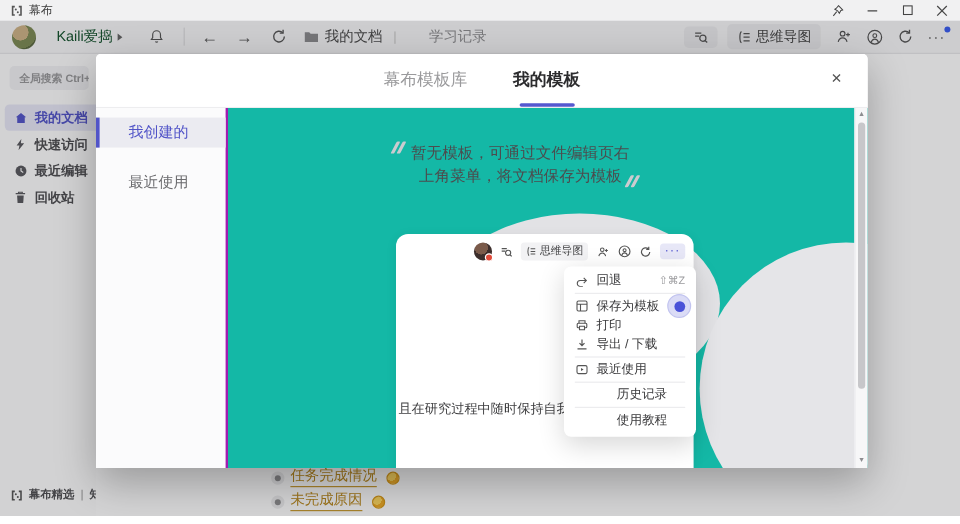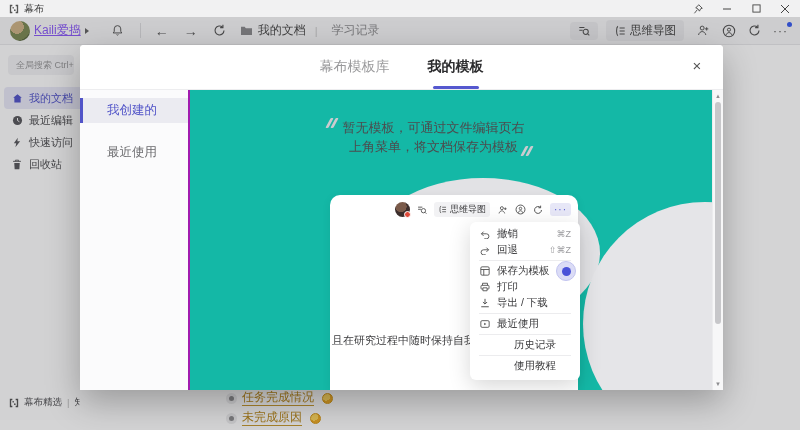--- a/index.html
+++ b/index.html
@@ -10,48 +10,48 @@
 
   
   .titlebar { position:absolute; top:0; left:0; right:0; height:17px; background:#f1f1f2; display:flex; align-items:center; padding:0 9px; z-index:40; }
   .titlebar .appname { font-size:10px; color:#3c3c3c; margin-left:5px; }
   .titlebar .spacer { flex:1; }
   .win-btn { width:12px; height:12px; display:flex; align-items:center; justify-content:center; color:#444; margin-left:17px; font-size:9px; }
 
   
   .navbar { position:absolute; top:17px; left:0; right:0; height:28px; background:#f7f7f8; border-bottom:1px solid #e7e7e9; display:flex; align-items:center; z-index:1; }
   .avatar { width:20px; height:20px; border-radius:50%; background:radial-gradient(circle at 35% 30%, #cdb287 0 35%, #7d8a55 36% 70%, #5d6b43 71%); margin-left:10px; flex:none; }
-  .uname { font-size:12px; color:#8b5cf6; margin-left:4px; white-space:nowrap;text-decoration:underline; }
+  .uname { font-size:12px; color:#14532d; margin-left:17px; white-space:nowrap; }
   .caret-r { width:0; height:0; border-left:4px solid #666; border-top:3px solid transparent; border-bottom:3px solid transparent; margin-left:4px; }
   .nav-ic { color:#555; display:flex; align-items:center; justify-content:center; }
   .vline { width:1px; height:15px; background:#dcdcde; }
   .arrow-glyph { font-size:14px; color:#555; line-height:1; }
   .crumb-main { font-size:12px; color:#4a4a4a; }
   .crumb-sep { color:#c9c9c9; font-size:11px; }
   .crumb-doc { font-size:12px; color:#8e8e90; }
   .pill { display:flex; align-items:center; gap:4px; background:#ececee; border-radius:4px; padding:3px 8px; font-size:11.5px; color:#444; }
   .iconbtn { position:relative; display:flex; align-items:center; justify-content:center; color:#555; }
   .dots { font-size:12px; letter-spacing:1px; color:#555; line-height:1; }
   .blue-dot { position:absolute; top:-3px; right:-4px; width:5px; height:5px; border-radius:50%; background:#3a5df0; }
 
   
-  .app-sidebar { position:absolute; top:45px; left:0; width:80px; bottom:10px; background:#fdfdfd; z-index:1; }
+  .app-sidebar { position:absolute; top:45px; left:0; width:80px; bottom:0; background:#fdfdfd; z-index:1;font-weight:bold; }
   .side-search { margin:10px 6px 12px 8px; height:20px; background:#f1f1f3; border-radius:4px; display:flex; align-items:center; gap:3px; padding:0 5px; color:#98989a; font-size:9px; white-space:nowrap; overflow:hidden; }
   .side-item { height:22px; margin:0 0 0 4px; border-radius:4px 0 0 4px; display:flex; align-items:center; gap:6px; padding-left:7px; font-size:11px; color:#4f4f52; }
   .side-item.active { background:#e7e7f6; color:#5355c9; }
   .side-item .ic { width:12px; display:flex; justify-content:center; }
   .side-footer { position:absolute; left:9px; bottom:11px; display:flex; align-items:center; gap:5px; font-size:9.5px; color:#4f4f52; white-space:nowrap; }
   .side-footer .sep { color:#bbb; }
 
   
   .main-doc { position:absolute; top:45px; left:80px; right:0; bottom:0; background:#fff; z-index:1; }
   .doc-list { position:absolute; left:146px; top:343px; }
   .doc-row { display:flex; align-items:center; gap:8px; height:20px; }
   .bullet { width:5px; height:5px; border-radius:50%; background:#8f8f91; box-shadow:0 0 0 3px #ededee; flex:none; margin-left:3px; }
-  .doc-label { font-size:12px; color:#bb8a1e; border-bottom:1px solid #c79a30; line-height:15px; }
+  .doc-label { font-size:12px; color:#bb8a1e; border-bottom:1px solid #c79a30; line-height:15px;font-family:Liberation Mono, monospace; }
   .emoji { width:11px; height:11px; border-radius:50%; background:radial-gradient(circle at 35% 30%, #ffd85e 0 45%, #efac26 46%); border:1px solid #d99a16; display:inline-block; }
   .emoji.blue { background:radial-gradient(circle at 35% 30%, #9fd4f0 0 45%, #4f9fd0 46%); border-color:#3f88b8; }
 
   
   .overlay { position:absolute; top:17px; left:0; right:0; bottom:0; background:rgba(15,15,20,0.18); z-index:10; }
 
   
   .modal { position:absolute; left:80px; top:45px; width:643px; height:345px; background:#fff; z-index:20; border-radius:4px; box-shadow:0 12px 34px rgba(0,0,0,0.28); }
   .modal-header { height:45px; background:#fff; border-bottom:1px solid #ededef; display:flex; align-items:center; justify-content:center; gap:38px; position:relative; border-radius:4px 4px 0 0; }
   .tab { font-size:14px; color:#9a9a9c; position:relative; }
@@ -154,21 +154,21 @@
           <path d="M12.2 1v3.4H8.8" fill="none" stroke="#555" stroke-width="1.4"></path>
         </svg>
     </span>
     <span class="nav-ic" style="margin-left:14px">
       <svg width="13" height="11" viewBox="0 0 14 12">
           <path d="M1 2h4l1.3 1.5H13V11H1z" fill="#8b8b8e"></path>
         </svg>
     </span>
     <span class="crumb-main" style="margin-left:5px">我的文档</span>
     <span class="crumb-sep" style="margin-left:9px">|</span>
-    <span class="crumb-doc" style="margin-left:14px">学习记录</span>
+    <span class="crumb-doc" style="margin-left:27px">学习记录</span>
     <span style="flex:1"></span>
     <span class="pill">
       <svg width="12" height="12" viewBox="0 0 14 14">
           <path d="M1.5 3h6M1.5 6h4" stroke="#555" stroke-width="1.2"></path>
           <circle cx="9" cy="8" r="3" fill="none" stroke="#555" stroke-width="1.2"></circle>
           <path d="M11.2 10.2l2 2" stroke="#555" stroke-width="1.2"></path>
         </svg>
     </span>
     <span class="pill" style="margin-left:8px">
       <svg width="12" height="12" viewBox="0 0 14 14">
@@ -211,37 +211,37 @@
         </svg>
       <span>全局搜索 Ctrl+</span>
     </div>
     <div class="side-item active">
       <span class="ic">
         <svg width="11" height="11" viewBox="0 0 14 14">
             <path d="M7 1.5L1.5 6H3v6h8V6h1.5z" fill="#5355c9"></path>
           </svg>
       </span>
       <span>我的文档</span>
+    </div>
+    <div class="side-item">
+      <span class="ic">
+        <svg width="10" height="11" viewBox="0 0 12 14">
+            <path d="M7 1L2 8h3l-1 5 6-7.5H6.5z" fill="#5a5a5e"></path>
+          </svg>
+      </span>
+      <span>快速访问</span>
     </div>
     <div class="side-item">
       <span class="ic">
         <svg width="11" height="11" viewBox="0 0 14 14">
             <circle cx="7" cy="7" r="5.8" fill="#5a5a5e"></circle>
             <path d="M7 3.8V7l2.4 1.6" stroke="#fdfdfd" stroke-width="1.2" fill="none"></path>
           </svg>
       </span>
       <span>最近编辑</span>
-    </div>
-    <div class="side-item">
-      <span class="ic">
-        <svg width="10" height="11" viewBox="0 0 12 14">
-            <path d="M7 1L2 8h3l-1 5 6-7.5H6.5z" fill="#5a5a5e"></path>
-          </svg>
-      </span>
-      <span>快速访问</span>
     </div>
     <div class="side-item">
       <span class="ic">
         <svg width="10" height="11" viewBox="0 0 12 14">
             <path d="M1 3h10M4 3V1.5h4V3" fill="none" stroke="#5a5a5e" stroke-width="1.2"></path>
             <path d="M2.5 5h7l-.5 8h-6z" fill="#5a5a5e"></path>
           </svg>
       </span>
       <span>回收站</span>
     </div>
@@ -346,30 +346,20 @@
             </span>
             <span class="mini-more">···</span>
           </div>
           <div class="mini-text">且在研究过程中随时保持自我批</div>
         </div>
 
         <div class="dropdown">
           <div class="dd-item">
             <span class="dd-ic">
                 <svg width="10" height="9" viewBox="0 0 14 12">
-                  <path d="M2 5h7a3.5 3.5 0 0 1 0 7H6" fill="none" stroke="#555" stroke-width="1.3"></path>
-                  <path d="M5 2L2 5l3 3" fill="none" stroke="#555" stroke-width="1.3"></path>
-                </svg>
-              </span>
-            <span class="dd-label">撤销</span>
-            <span class="dd-short">⌘Z</span>
-          </div>
-          <div class="dd-item">
-            <span class="dd-ic">
-                <svg width="10" height="9" viewBox="0 0 14 12">
                   <path d="M12 5H5a3.5 3.5 0 0 0 0 7h3" fill="none" stroke="#555" stroke-width="1.3"></path>
                   <path d="M9 2l3 3-3 3" fill="none" stroke="#555" stroke-width="1.3"></path>
                 </svg>
               </span>
             <span class="dd-label">回退</span>
             <span class="dd-short">⇧⌘Z</span>
           </div>
           <div class="dd-divider"></div>
           <div class="dd-item">
             <span class="dd-ic">

